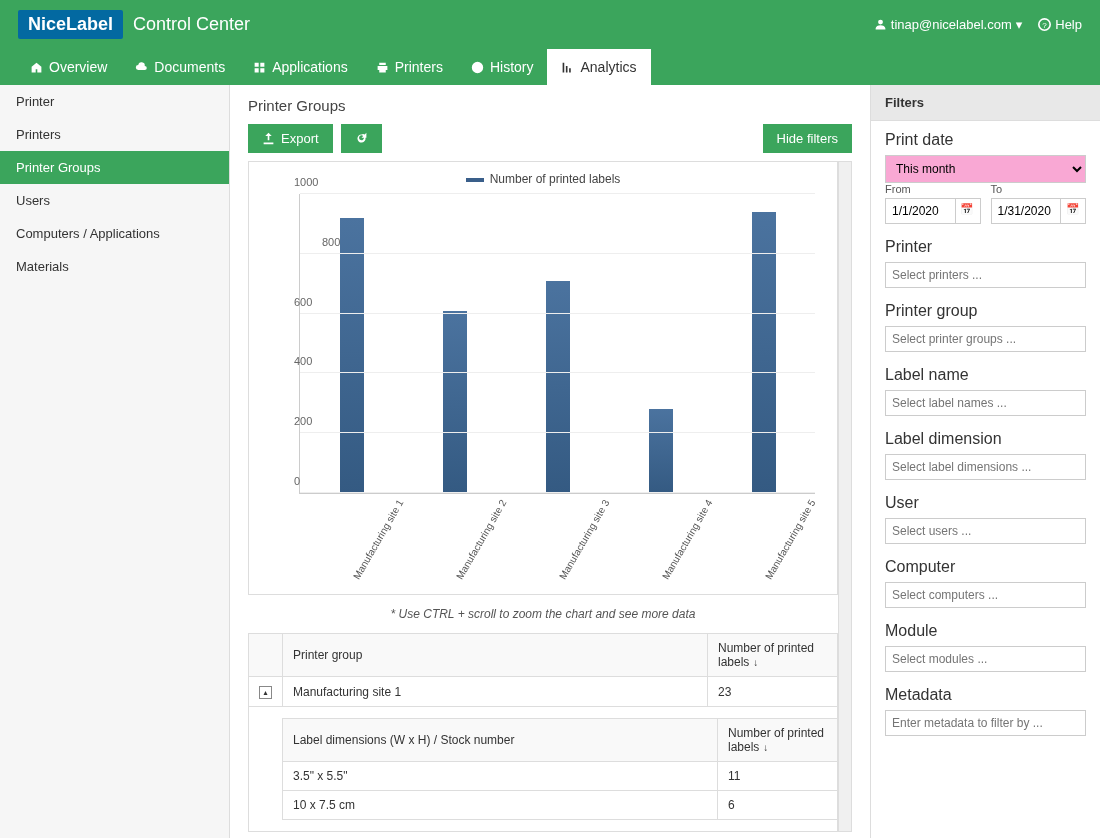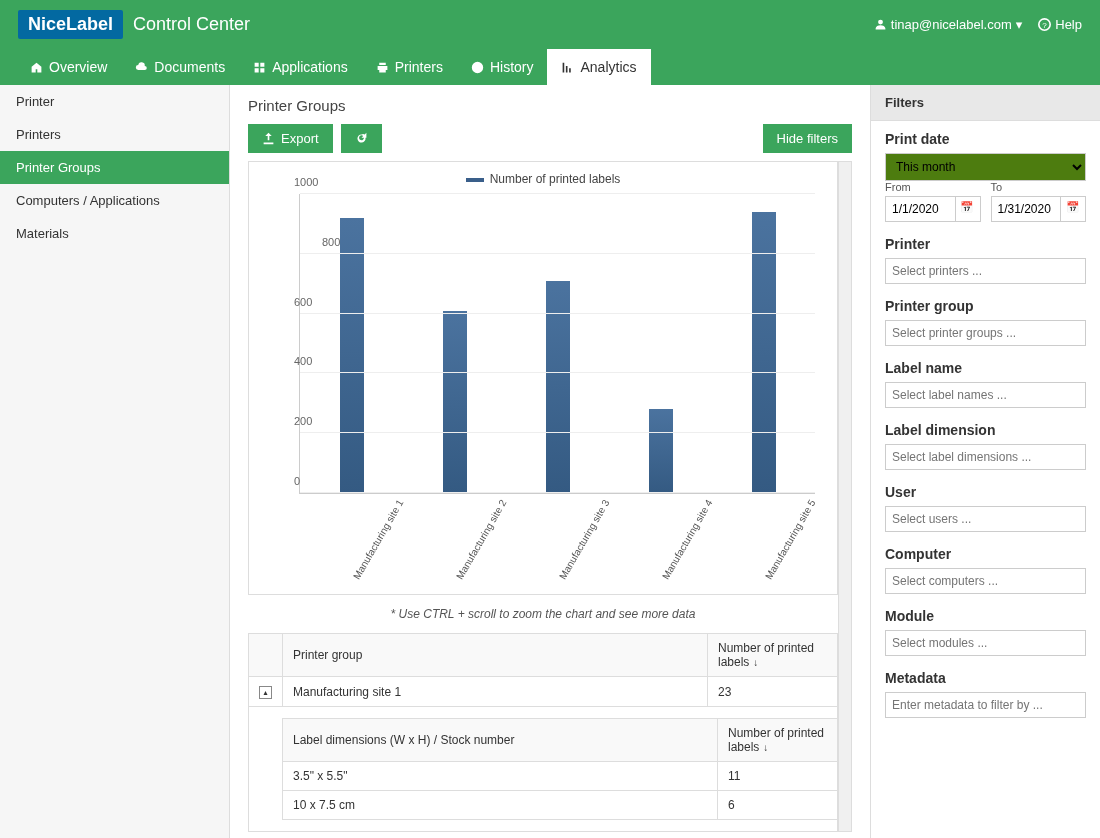--- a/index.html
+++ b/index.html
@@ -35,24 +35,24 @@
 .table { width: 100%; border-collapse: collapse; margin-top: 6px; }
 .table th, .table td { border: 1px solid #ddd; padding: 7px 10px; text-align: left; font-size: 12px; }
 .table th { background: #f9f9f9; font-weight: normal; color: #333; }
 .expand-cell { width: 20px; text-align: center; }
 .expand-box { width: 13px; height: 13px; border: 1px solid #888; font-size: 8px; line-height: 11px; text-align:center; display: inline-block; cursor: pointer; }
 .nested { margin-left: 22px; }
 .right-panel { width: 230px; border-left: 1px solid #ddd; background: #fff; }
 .filters-header { background: #e8e8e8; padding: 10px 14px; font-weight: bold; border-bottom: 1px solid #ddd; }
 .filters-body { padding: 10px 14px; }
 .filter-group { margin-bottom: 14px; }
-.filter-label { font-weight: bold; font-size: 14px; margin-bottom: 6px; display: block; }
+.filter-label { font-weight: normal; font-size: 16px; margin-bottom: 6px; display: block; }
 .filter-sublabel { font-size: 11px; color: #555; margin-bottom: 3px; display: block; }
 .select, .input { width: 100%; padding: 5px 6px; border: 1px solid #ccc; font-size: 12px; }
-.select { background: #4d7c0f; }
+.select { background: #f9a8d4; }
 .date-row { display: flex; gap: 10px; }
 .date-col { flex: 1; }
 .date-input-wrap { display:flex; }
 .date-input-wrap .input { flex:1; border-right:none; }
 .calicon { border:1px solid #ccc; padding:4px 5px; font-size:11px; cursor:pointer; background:#fff; }
 .sort-arrow { font-size: 10px; margin-left: 4px; }
 .xlabels-wrap { height: 90px; overflow: hidden; }
 .inner-wrap { display:flex; }
 .chart-col { flex:1; }
 .scrollbar-stub { width:14px; background:#f0f0f0; border:1px solid #ddd; }
@@ -120,20 +120,21 @@
         <span>Analytics</span>
       </div>
     </div>
 </div>
 
 <div class="content">
   <div class="sidebar" id="sidebar">
       <div class="sidebar-item">Printer</div>
       <div class="sidebar-item">Printers</div>
       <div class="sidebar-item active">Printer Groups</div>
+      <div class="sidebar-item">Users</div>
       <div class="sidebar-item">Computers / Applications</div>
       <div class="sidebar-item">Materials</div>
     </div>
 
   <div class="main">
     <div class="page-title">Printer Groups</div>
     <div class="toolbar">
       <button class="btn">
         <svg class="icon" viewBox="0 0 16 16">
             <path d="M8 1l4 4H9v5H7V5H4l4-4zM2 13h12v2H2z"></path>

